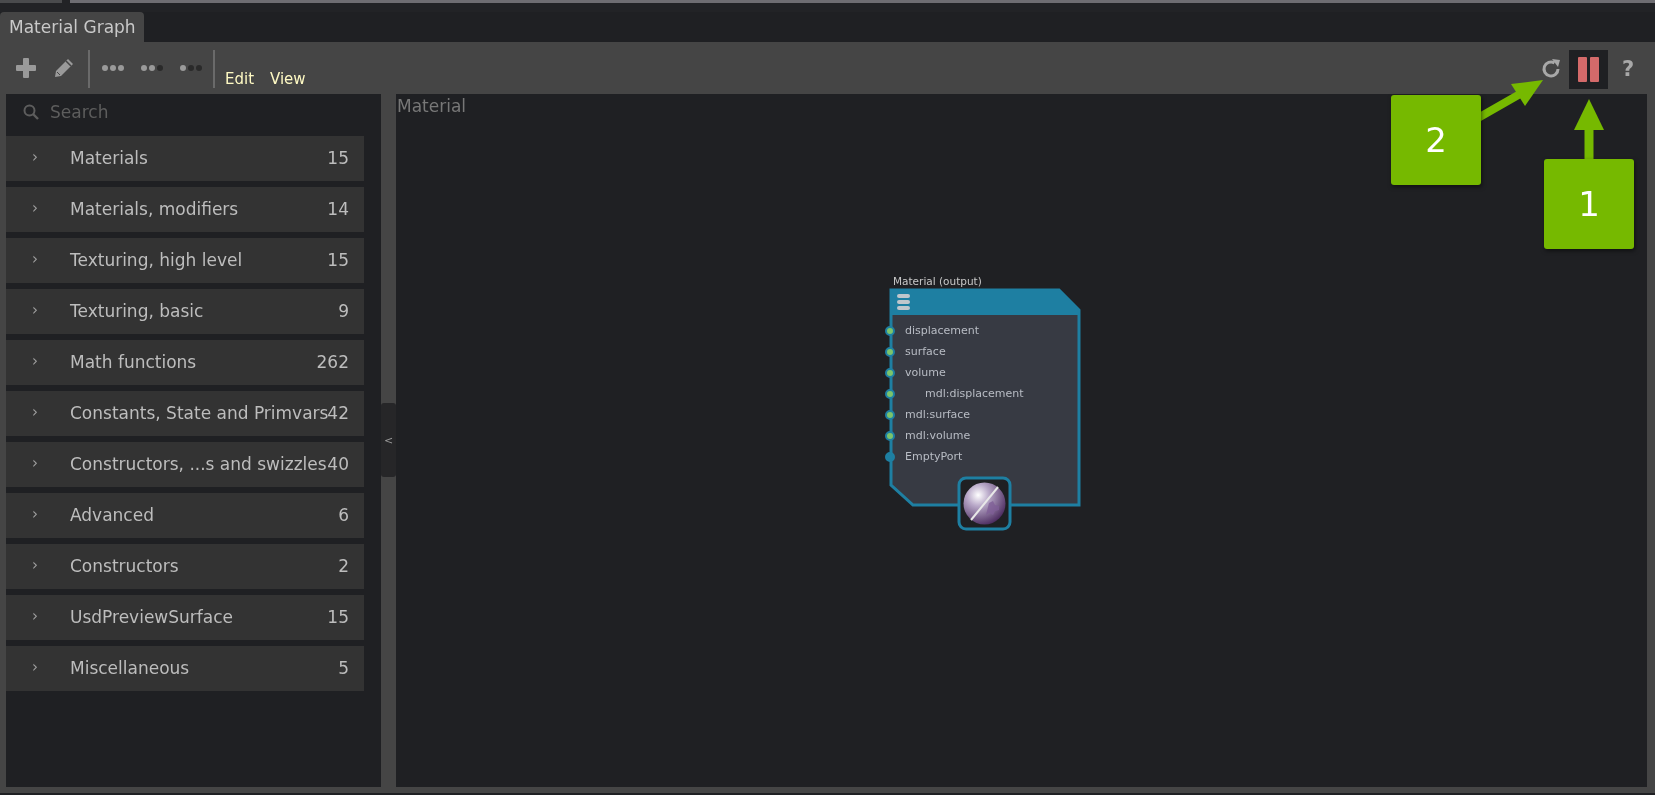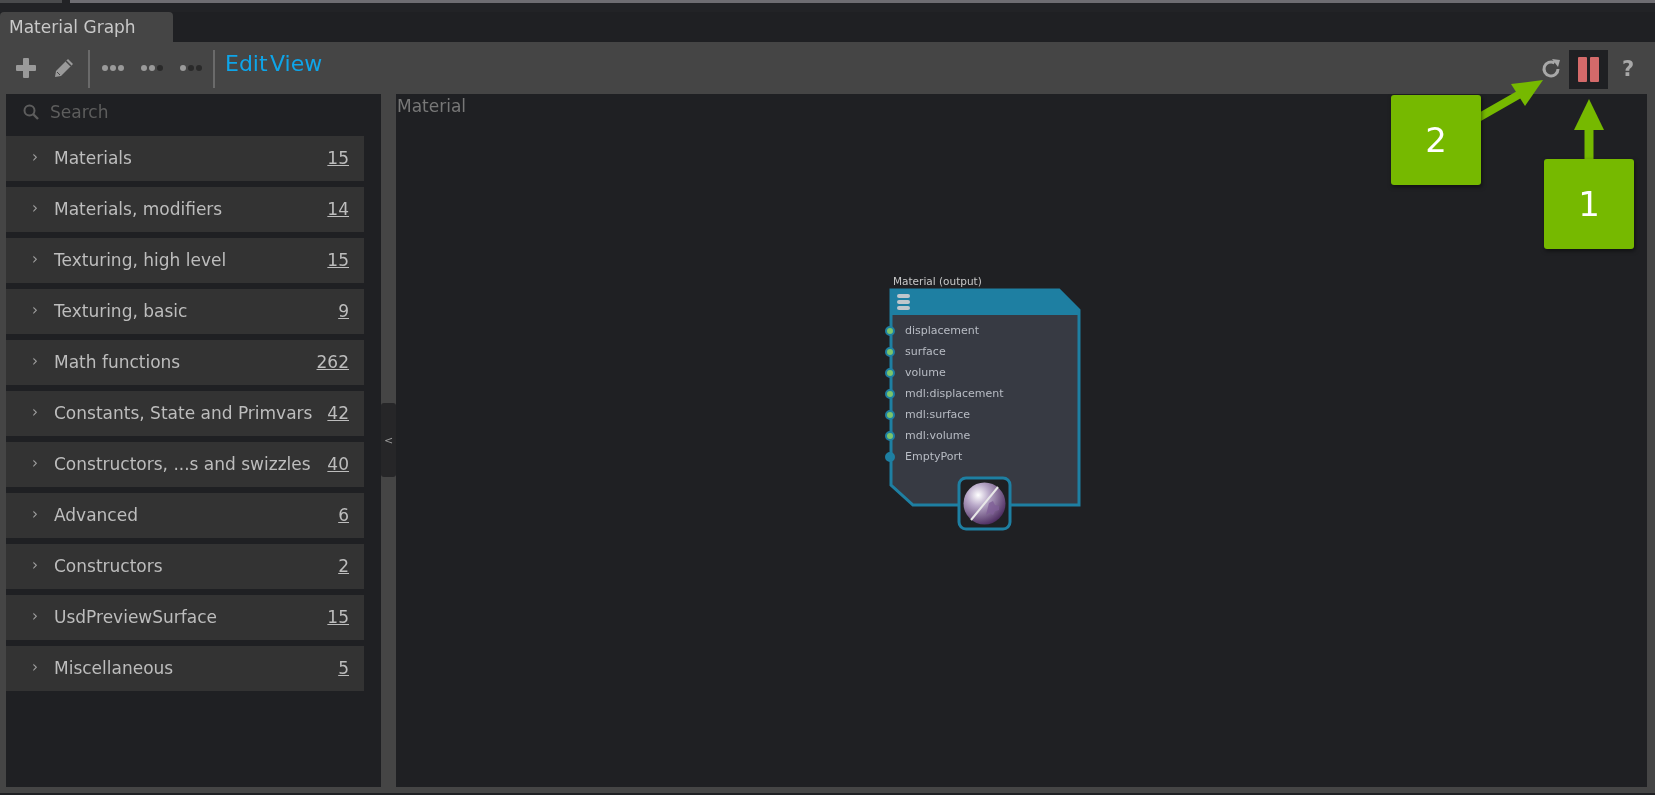--- a/index.html
+++ b/index.html
@@ -5,42 +5,42 @@
   html, body { margin:0; padding:0; }
   body {
     width:1655px; height:795px; position:relative; overflow:hidden;
     background:#1f2023;
     font-family:"DejaVu Sans", sans-serif;
   }
   .topstrip { position:absolute; left:0; top:0; width:1655px; height:12px; background:#222326; }
   .topstrip .seg1 { position:absolute; left:0; top:0; width:62px; height:3px; background:#4a4b4d; }
   .topstrip .seg2 { position:absolute; left:70px; top:0; width:1585px; height:3px; background:#6e6d72; }
   .tab {
-    position:absolute; left:0; top:12px; width:173px; height:30px;
+    position:absolute; left:0; top:12px; width:144px; height:30px;
     background:#454545; border-top-right-radius:4px; border-top-left-radius:4px;
     color:#c9c9c9; font-size:17px; line-height:30px; padding-left:9px; box-sizing:border-box;
   }
   .panel { position:absolute; left:0; top:42px; width:1655px; height:751px; background:#454545; }
   .toolbar { position:absolute; left:0; top:42px; width:1655px; height:52px; }
   .tb-icon { position:absolute; top:14px; height:24px; display:flex; align-items:center; justify-content:center; }
   .tb-sep { position:absolute; top:8px; width:2px; height:38px; background:#6a6a6a; }
-  .tb-text { position:absolute; top:9px; color:#0ea5e9; font-size:22px; }
+  .tb-text { position:absolute; top:28px; color:#fef9c3; font-size:15px; }
   .dot { width:6px; height:6px; border-radius:50%; background:#9a9a9a; margin:0 1px; display:inline-block; }
   .dot.dark { background:#2a2a2a; }
   .sidebar { position:absolute; left:6px; top:94px; width:375px; height:693px; background:#1f2023; }
   .search { position:absolute; left:0; top:0; width:358px; height:36px; color:#5d5d5d; font-size:17px; }
   .search .lbl { position:absolute; left:44px; top:8px; }
   .search .ico { position:absolute; left:17px; top:10px; }
   .row {
     position:absolute; left:0; width:358px; height:45px; background:#333333;
     color:#bdbdbd; font-size:17px;
   }
   .row .chev { position:absolute; left:26px; top:12px; color:#a0a0a0; font-size:15px; }
-  .row .name { position:absolute; left:48px; top:12px; white-space:nowrap; }
-  .row .count { position:absolute; right:15px; top:12px;text-decoration:underline; }
+  .row .name { position:absolute; left:64px; top:12px; white-space:nowrap; }
+  .row .count { position:absolute; right:15px; top:12px; }
   .splitter { position:absolute; left:381px; top:94px; width:15px; height:693px; background:#454545; }
   .collapse-tab {
     position:absolute; left:381px; top:403px; width:15px; height:74px; background:#262628;
     border-radius:3px; color:#9a9a9a; font-size:11px; display:flex; align-items:center; justify-content:center;
   }
   .graph { position:absolute; left:396px; top:94px; width:1251px; height:693px; background:#1f2023; overflow:hidden;text-decoration:underline; }
   .graph-label { position:absolute; left:1px; top:2px; color:#777; font-size:17px; }
   .node-title { position:absolute; left:893px; top:275px; color:#c8c8c8; font-size:10.5px; }
   .node { position:absolute; left:889px; top:288px; width:192px; height:219px; }
   .port-label { position:absolute; left:905px; color:#b8bcc4; font-size:11px;text-align:right; }
@@ -207,21 +207,21 @@
   </g>
 </svg>
 <div id="ports">
     <div class="port-dot" style="top: 326px;"></div>
     <span class="port-label" style="top: 324px;">displacement</span>
     <div class="port-dot" style="top: 347px;"></div>
     <span class="port-label" style="top: 345px;">surface</span>
     <div class="port-dot" style="top: 368px;"></div>
     <span class="port-label" style="top: 366px;">volume</span>
     <div class="port-dot" style="top: 389px;"></div>
-    <span class="port-label" style="top: 387px;">mdl:displacement</span>
+    <span class="port-label" style="top: 387px; margin-left: 20px;">mdl:displacement</span>
     <div class="port-dot" style="top: 410px;"></div>
     <span class="port-label" style="top: 408px;">mdl:surface</span>
     <div class="port-dot" style="top: 431px;"></div>
     <span class="port-label" style="top: 429px;">mdl:volume</span>
     <div class="port-dot empty" style="top: 452px;"></div>
     <span class="port-label" style="top: 450px;">EmptyPort</span>
   </div>
 
 <svg class="thumb" viewBox="0 0 55 55">
   <defs>

